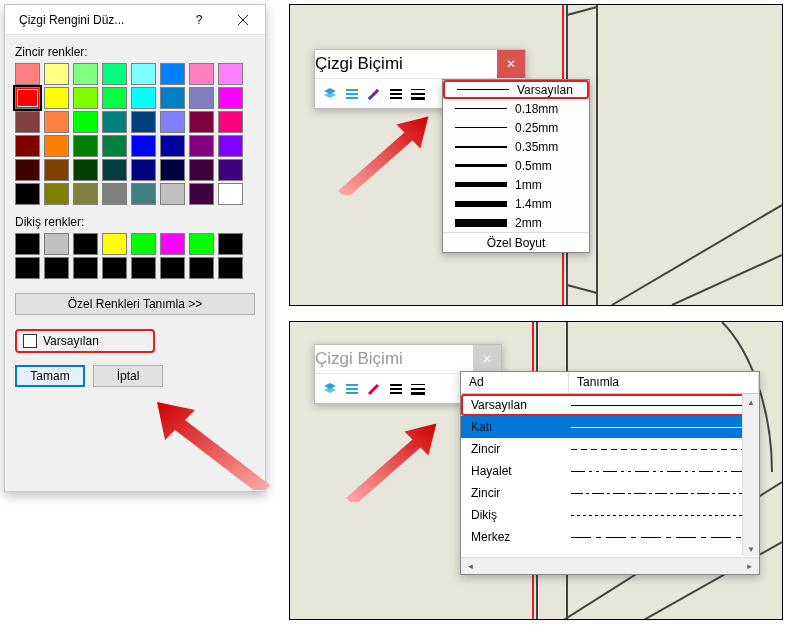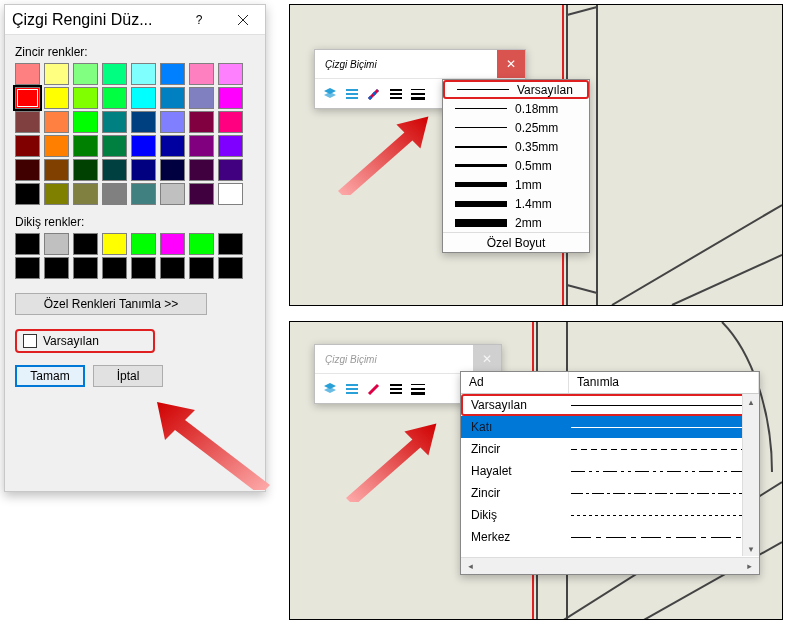--- a/index.html
+++ b/index.html
@@ -1,50 +1,50 @@
 <!DOCTYPE html>
 <html><head>
 <meta charset="utf-8">
 <style>
   *{box-sizing:border-box;margin:0;padding:0;font-family:"Segoe UI",Tahoma,sans-serif;font-size:12px;color:#000;}
   body{background:#fff;width:789px;height:626px;position:relative;overflow:hidden;}
 
   
   .color-dlg{position:absolute;left:4px;top:4px;width:262px;height:488px;border:1px solid #c8c8c8;background:#f0f0f0;box-shadow:0 4px 10px rgba(0,0,0,.25);}
   .color-dlg .titlebar{height:30px;background:#fff;border-bottom:1px solid #e0e0e0;display:flex;align-items:center;}
-  .color-dlg .titlebar .title{flex:1;padding-left:7px;font-size:16px;}
+  .color-dlg .titlebar .title{flex:1;padding-left:14px;font-size:12px;}
   .tbar-btn{width:44px;height:30px;display:flex;align-items:center;justify-content:center;}
   .tbar-btn svg{stroke:#222;stroke-width:1;}
 
   .section-label{padding:10px 10px 4px 10px;font-size:12px;}
   .swatch-grid{display:grid;grid-template-columns:repeat(8,25px);grid-auto-rows:22px;gap:2px 4px;padding:0 10px;}
   .swatch{border:1px solid #808080;}
   .swatch.sel{box-shadow:0 0 0 2px #000;}
   .swatch.sel.inside{outline:1px solid #fff;outline-offset:-3px;}
 
   .custom-grid{display:grid;grid-template-columns:repeat(8,25px);grid-auto-rows:22px;gap:2px 4px;padding:0 10px;}
-  .define-btn{margin:14px 12px 0 10px;width:192px;height:22px;border:1px solid #adadad;background:#e1e1e1;}
+  .define-btn{margin:14px 12px 0 10px;width:240px;height:22px;border:1px solid #adadad;background:#e1e1e1;}
 
   .default-row{margin:14px 10px 0 10px;width:140px;height:24px;border:2px solid #e02020;border-radius:4px;display:flex;align-items:center;padding:0 6px;gap:6px;background:#f0f0f0;}
   .default-row .chk{width:14px;height:14px;border:1px solid #333;background:#fff;flex:0 0 14px;}
   .okcancel{display:flex;gap:8px;padding:12px 10px 0 10px;}
   .okcancel button{width:70px;height:22px;border:1px solid #adadad;background:#e1e1e1;}
   .okcancel button.primary{border:2px solid #0078d7;background:#e5f1fb;}
 
   
   .bg-panel{position:absolute;border:1px solid #000;background:#e7e6db;overflow:hidden;}
   .bg-top{left:289px;top:4px;width:494px;height:302px;}
   .bg-bot{left:289px;top:321px;width:494px;height:299px;}
   .redv{position:absolute;top:0;bottom:0;width:2px;background:#e02020;}
   .pencil{position:absolute;stroke:#444;stroke-width:2;fill:none;}
 
   
   .style-panel{position:absolute;width:204px;background:#fff;border:1px solid #bfbfbf;box-shadow:0 2px 8px rgba(0,0,0,.25);}
   .style-panel .hdr{height:28px;display:flex;align-items:center;background:#fff;}
-  .style-panel .hdr .t{flex:1;padding-left:10px;font-size:10px;font-style:italic;}
+  .style-panel .hdr .t{flex:1;font-size:17px;}
   .style-panel .hdr .x{width:28px;height:28px;display:flex;align-items:center;justify-content:center;background:#d9534f;color:#fff;}
   .style-panel.inactive .hdr .t{color:#9a9a9a;}
   .style-panel.inactive .hdr .x{background:#d0d0d0;color:#f5f5f5;}
   .iconrow{height:30px;display:flex;align-items:center;gap:4px;padding:3px 6px;border-top:1px solid #e5e5e5;}
   .ico{width:18px;height:18px;display:flex;align-items:center;justify-content:center;}
   .drop-width{position:absolute;border:1px solid #888;background:#fdfdfd;box-shadow:0 3px 8px rgba(0,0,0,.25);}
   .drop-width .opt{display:flex;align-items:center;height:19px;padding:0 8px 0 12px;font-size:12px;}
   .drop-width .opt.hl{border:2px solid #e02020;border-radius:3px;}
   .wline{flex:0 0 52px;background:#000;margin-right:8px;}
   .drop-width .footer{text-align:center;height:20px;line-height:20px;border-top:1px solid #ddd;font-size:12px;}

